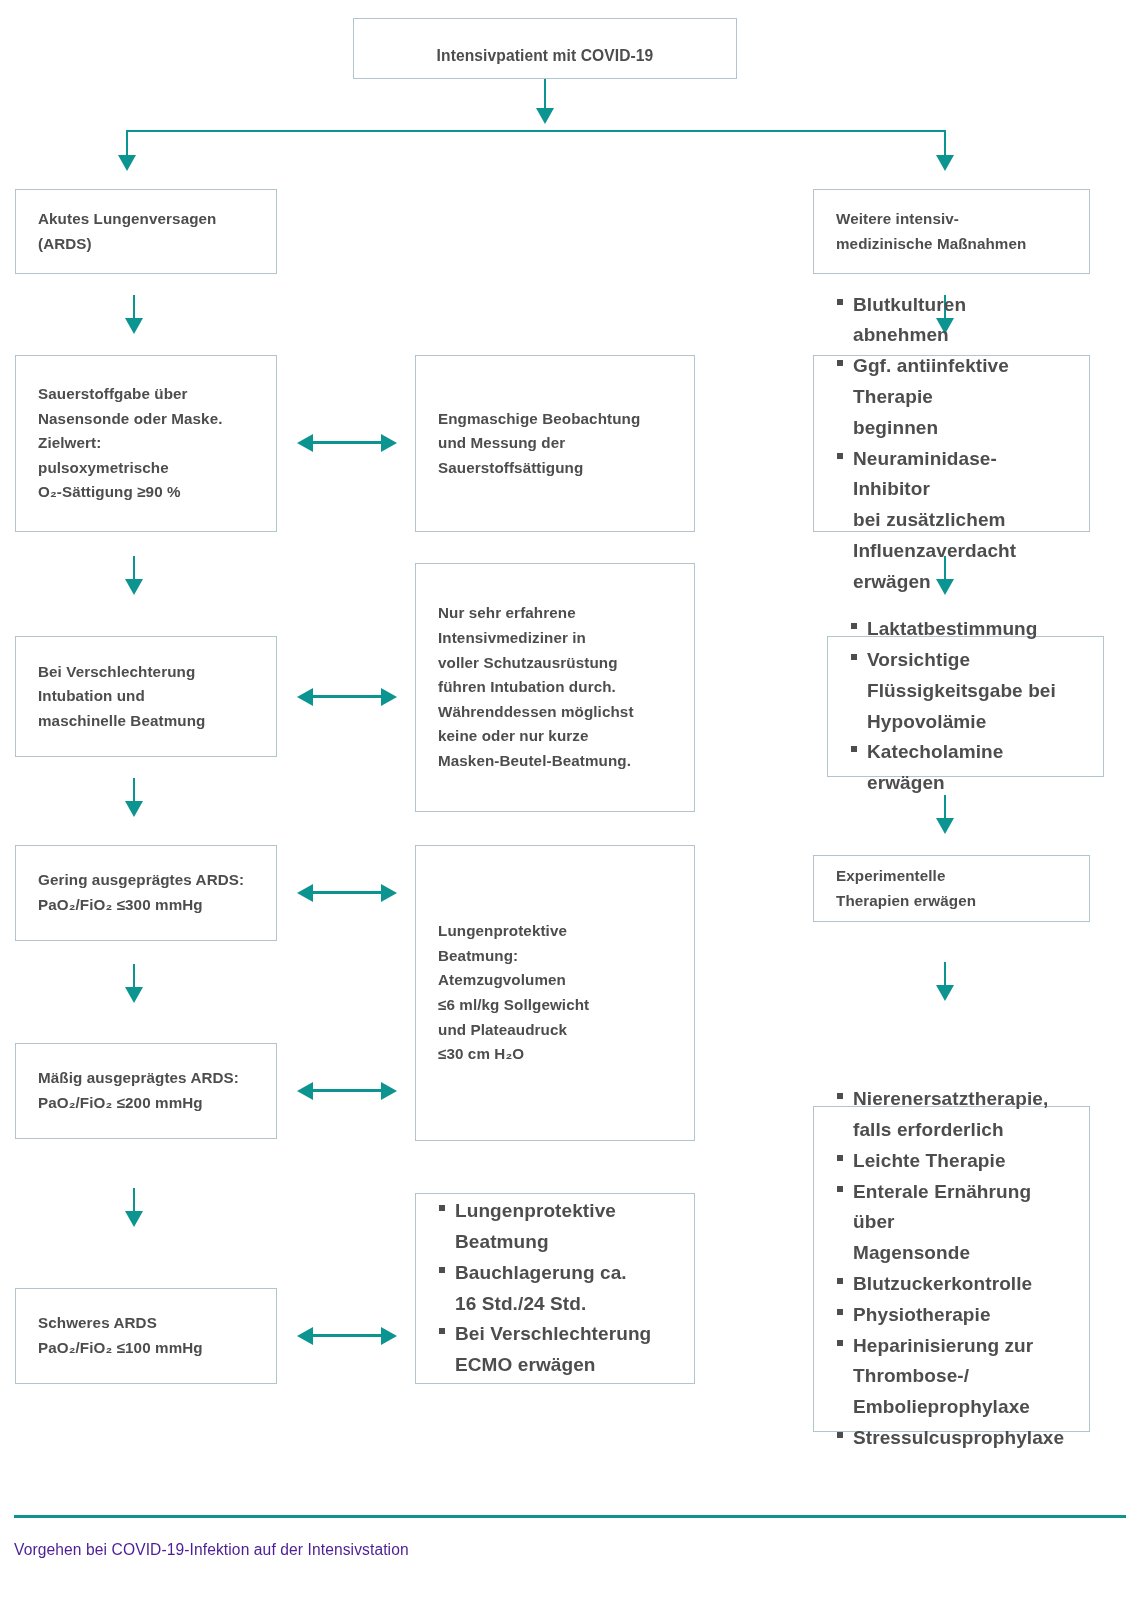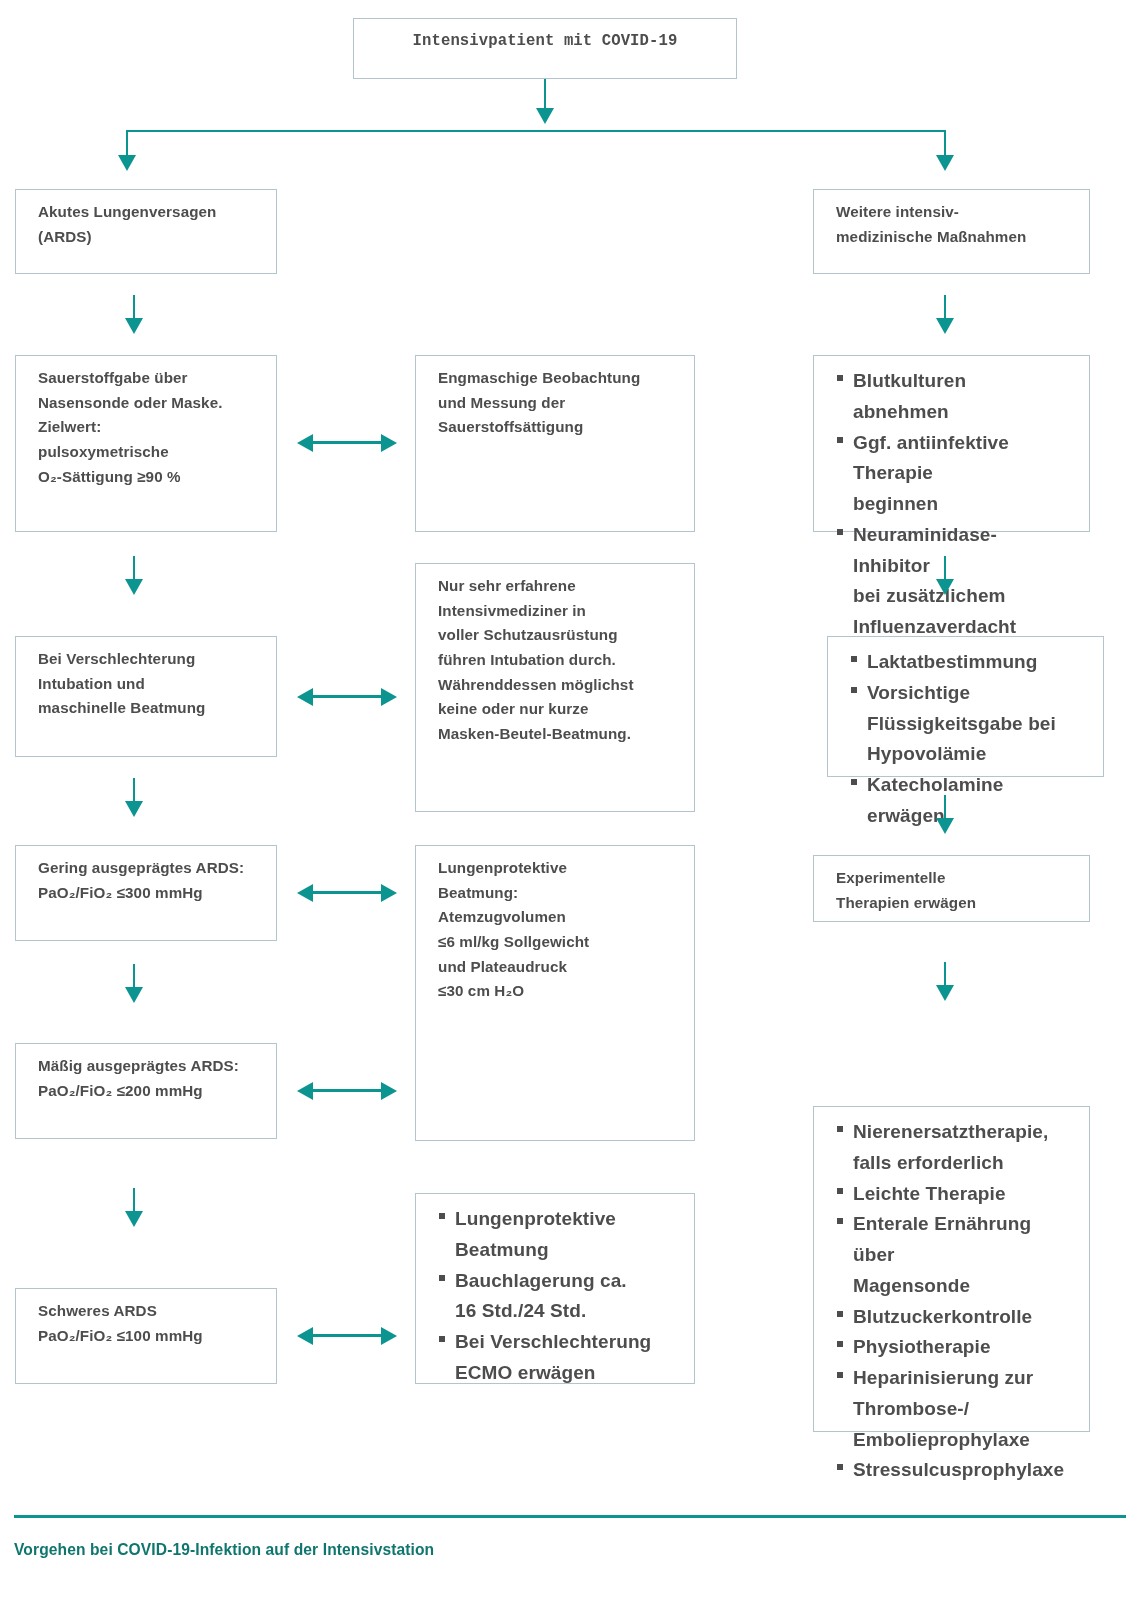--- a/index.html
+++ b/index.html
@@ -23,35 +23,34 @@
   }
 
   
   .node {
     position: absolute;
     box-sizing: border-box;
     border: 1px solid #b2c4cc;
     background: #ffffff;
     display: flex;
     flex-direction: column;
-    justify-content: flex-start;
+    justify-content: center;
     padding: 10px 22px;
   }
   .node .txt {
     font-size: 15.2px;
     font-weight: bold;
     line-height: 1.62;
     color: #4d4d4d;
     white-space: pre-line;
     letter-spacing: 0.1px;
   }
   .node.center-title {
     align-items: center;
-    justify-content: flex-start;
-    font-family: Liberation Mono, monospace;
+    justify-content: flex-end;
   }
   .node.center-title .txt {
     text-align: center;
     font-size: 15.6px;
   }
 
   
   ul.blist {
     list-style: none;
     margin: 0;
@@ -138,22 +137,22 @@
     top: 1534px;
     width: 1100px;
   }
   #caption .cap-num {
     font-size: 15px;
     color: #6f6f6f;
     line-height: 1.5;
   }
   #caption .cap-title {
     font-size: 15.6px;
-    font-weight: bold;
-    color: #0f766e;
+    font-weight: normal;
+    color: #4c1d95;
     line-height: 1.5;
     letter-spacing: 0.1px;
     margin-top: 4px;
   }
 </style>
 </head>
 <body>
 
 <div id="canvas">
 

